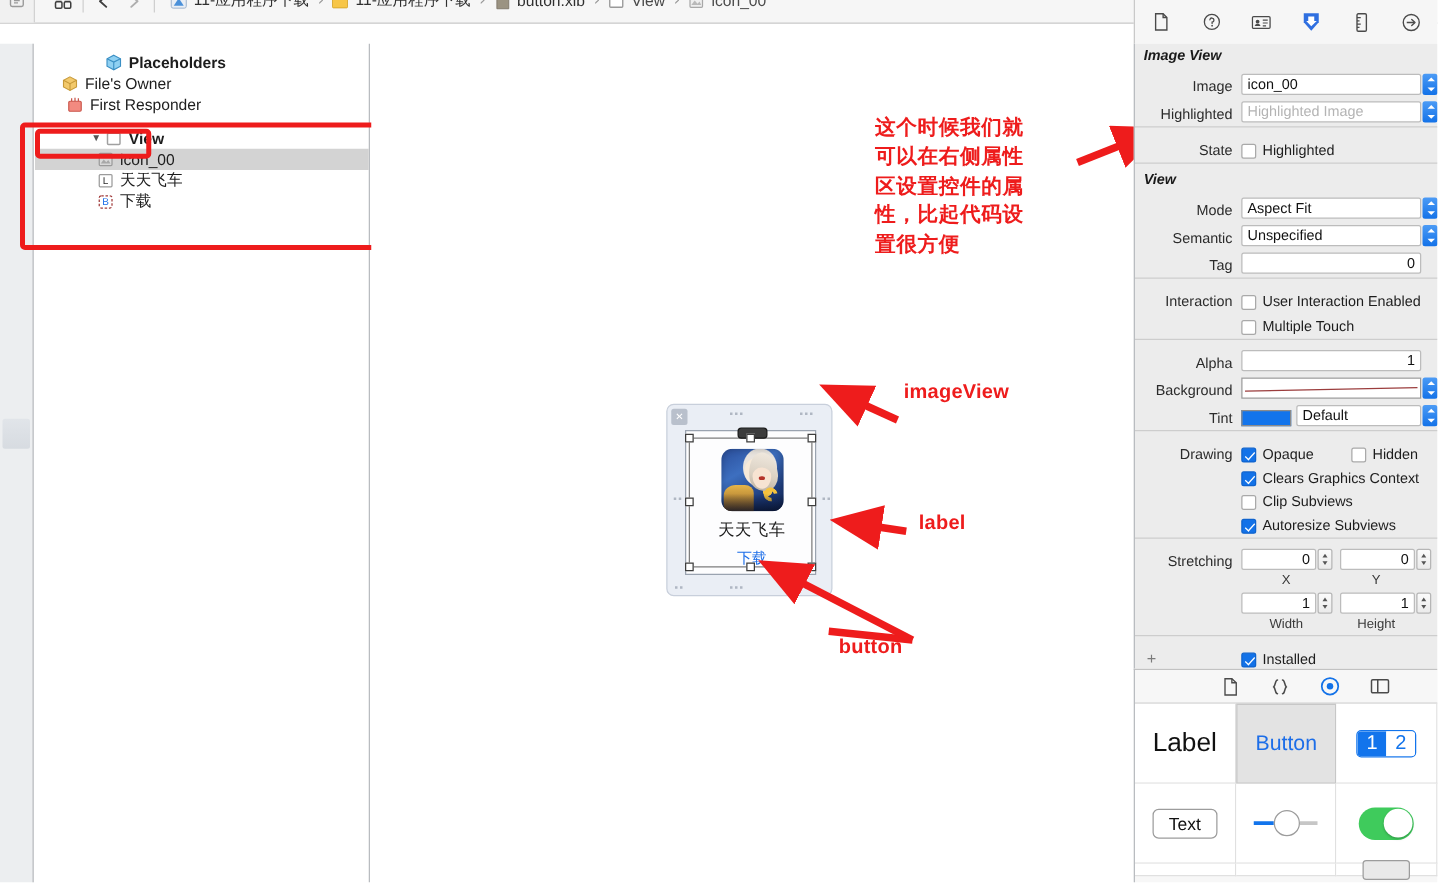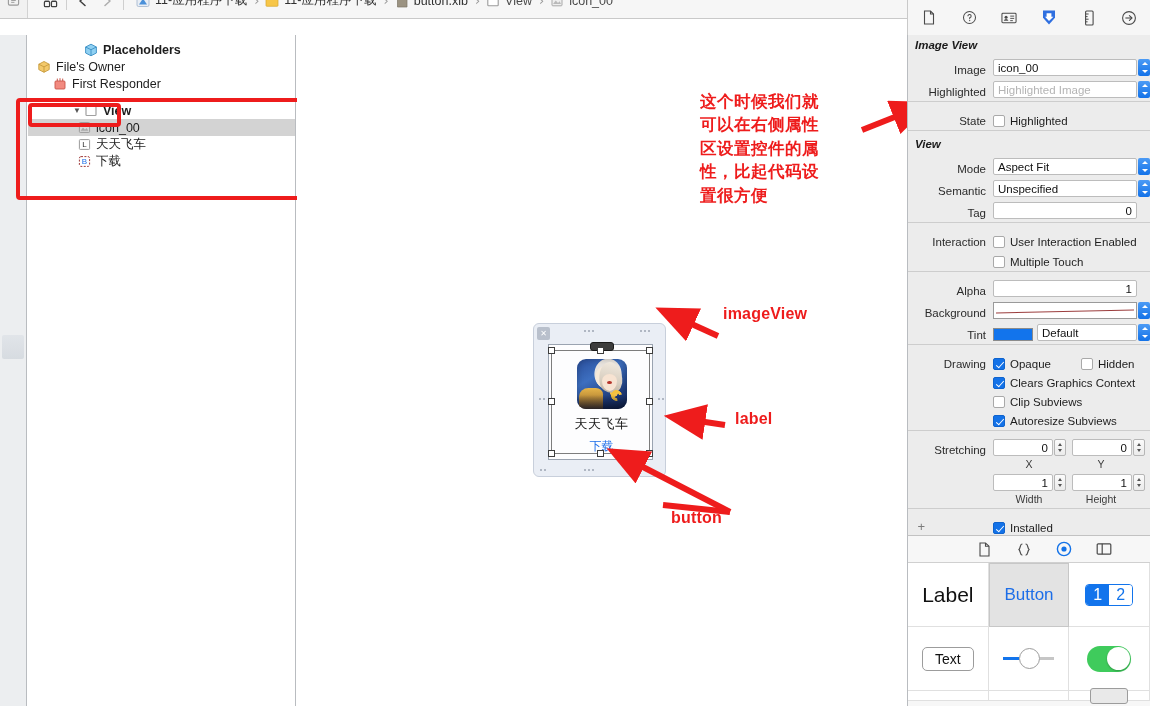--- a/index.html
+++ b/index.html
@@ -481,21 +481,21 @@
       <span class="out-ic">
         <svg width="14" height="14" viewBox="0 0 14 14">
           <path d="M7 1.2 L12.4 4 V10 L7 12.8 L1.6 10 V4 Z" fill="#8fd0f2" stroke="#3a8fc4" stroke-width=".9"></path>
           <path d="M1.6 4 L7 6.7 L12.4 4" fill="none" stroke="#3a8fc4" stroke-width=".9"></path>
           <line x1="7" y1="6.7" x2="7" y2="12.8" stroke="#3a8fc4" stroke-width=".9"></line>
         </svg>
       </span>
       <span class="out-lbl">Placeholders</span>
     </div>
 
-    <div class="out-row" style="padding-left:8px;">
+    <div class="out-row" style="padding-left:20px;">
       <span class="out-ic">
         <svg width="14" height="14" viewBox="0 0 14 14">
           <path d="M7 1.5 L12.2 4.2 V9.6 L7 12.3 L1.8 9.6 V4.2 Z" fill="#f3c96b" stroke="#c79a3a" stroke-width=".9"></path>
           <path d="M1.8 4.2 L7 6.9 L12.2 4.2" fill="none" stroke="#c79a3a" stroke-width=".9"></path>
           <line x1="7" y1="6.9" x2="7" y2="12.3" stroke="#c79a3a" stroke-width=".9"></line>
         </svg>
       </span>
       <span class="out-lbl">File's Owner</span>
     </div>
 

